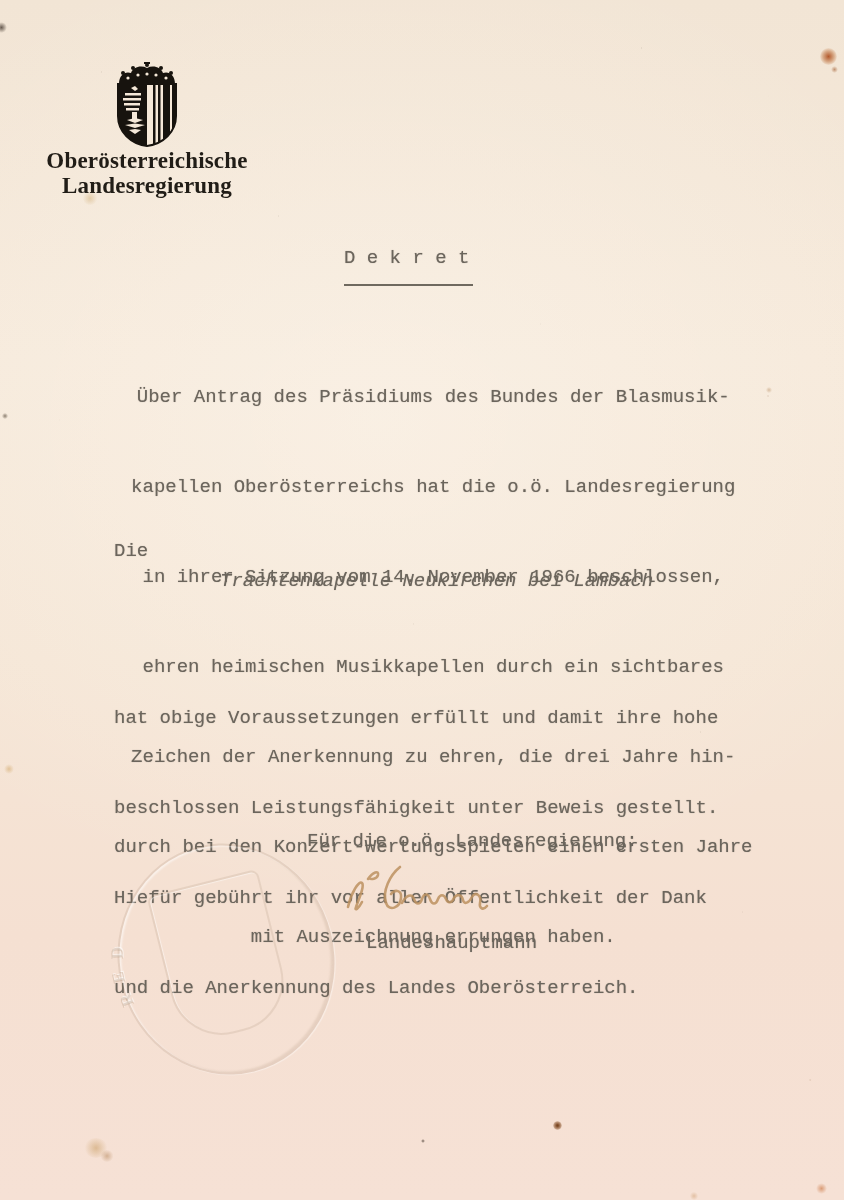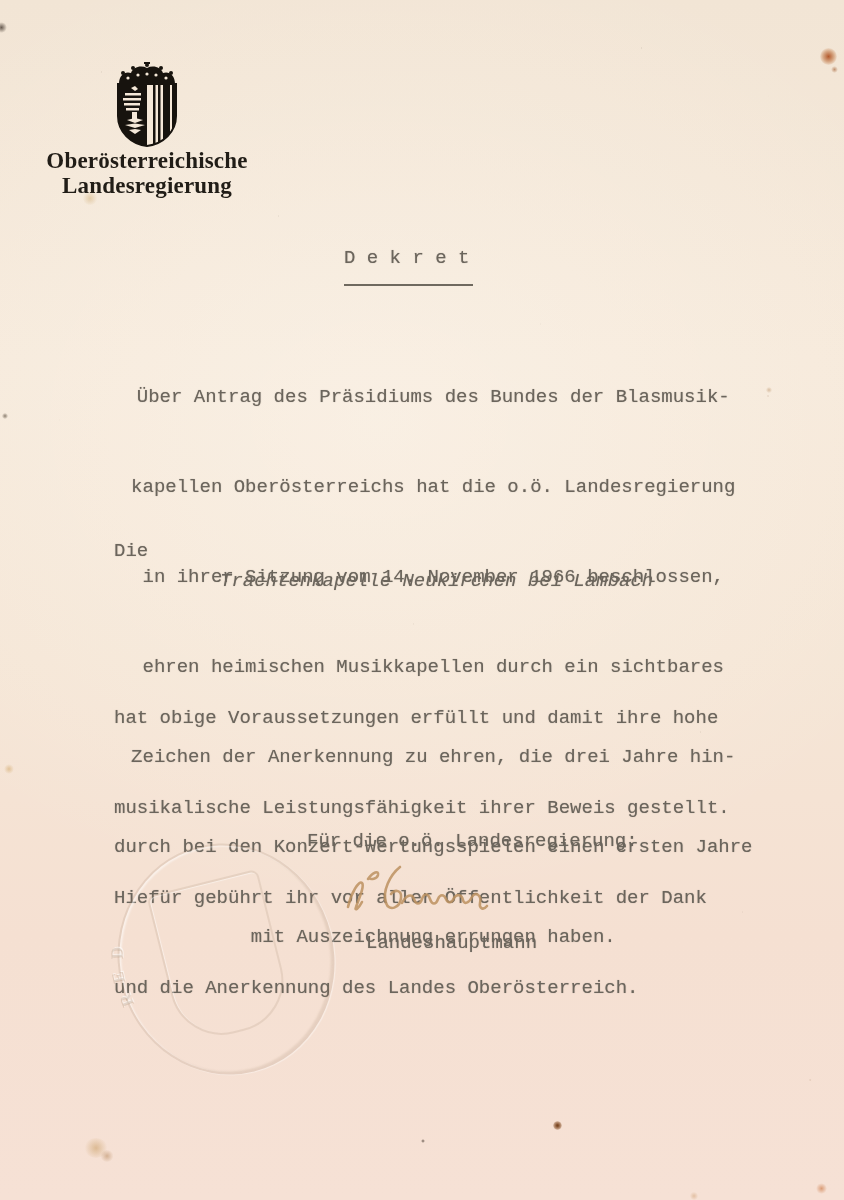--- a/index.html
+++ b/index.html
@@ -159,21 +159,21 @@
     <div>Zeichen der Anerkennung zu ehren, die drei Jahre hin-</div>
     <div>durch bei den Konzert-Wertungsspielen einen ersten Jahre</div>
     <div>mit Auszeichnung errungen haben.</div>
   </div>
 
   <div class="abs tw die">Die</div>
   <div class="abs tw band">Trachtenkapelle Neukirchen bei Lambach</div>
 
   <div class="abs tw p2">
     <div>hat obige Voraussetzungen erfüllt und damit ihre hohe</div>
-    <div>musikalische Leistungsfähigkeit ihrer Beweis gestellt.</div>
+    <div>beschlossen Leistungsfähigkeit unter Beweis gestellt.</div>
     <div>Hiefür gebührt ihr vor aller Öffentlichkeit der Dank</div>
     <div>und die Anerkennung des Landes Oberösterreich.</div>
   </div>
 
   <div class="abs tw closing">Für die o.ö. Landesregierung:</div>
 
   <svg class="abs sig" viewBox="0 0 185 78">
     <g fill="none" stroke="#bd9261" stroke-width="2.6" stroke-linecap="round" opacity="0.85">
       <path d="M16,52 C19,38 27,25 30,28 C33,31 26,46 24,52 C22,57 27,53 30,47"></path>
       <path d="M36,24 C41,17 47,15 46,20 C45,24 39,25 37,23"></path>

